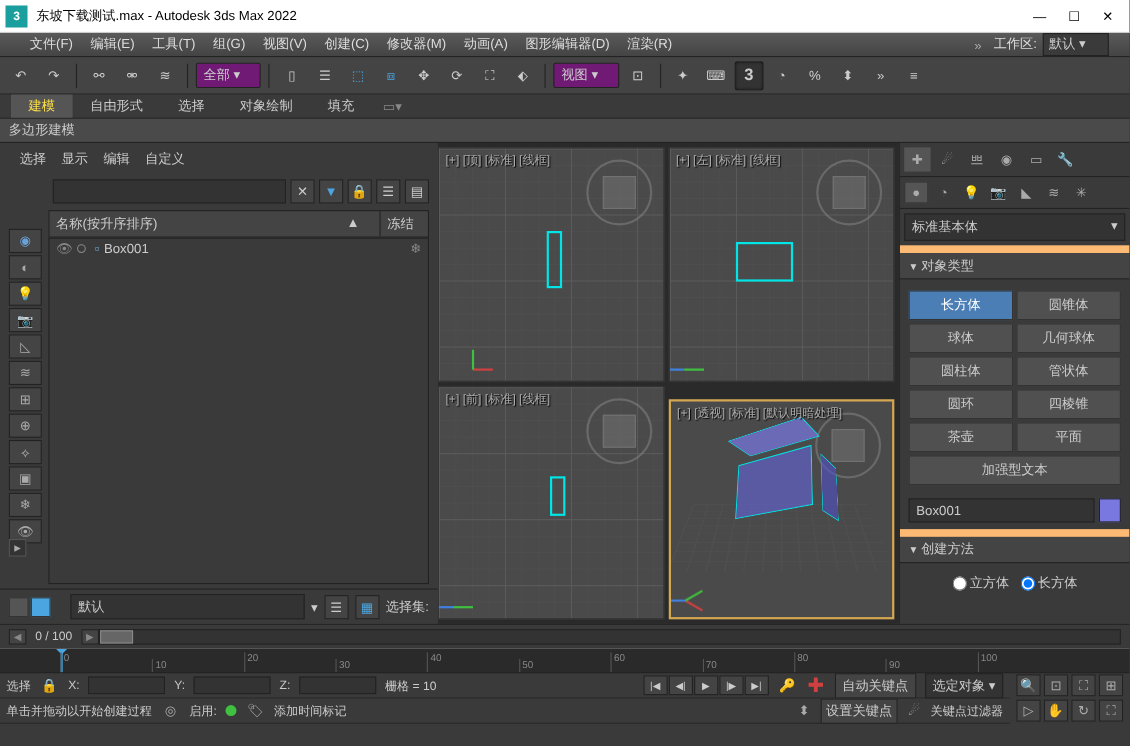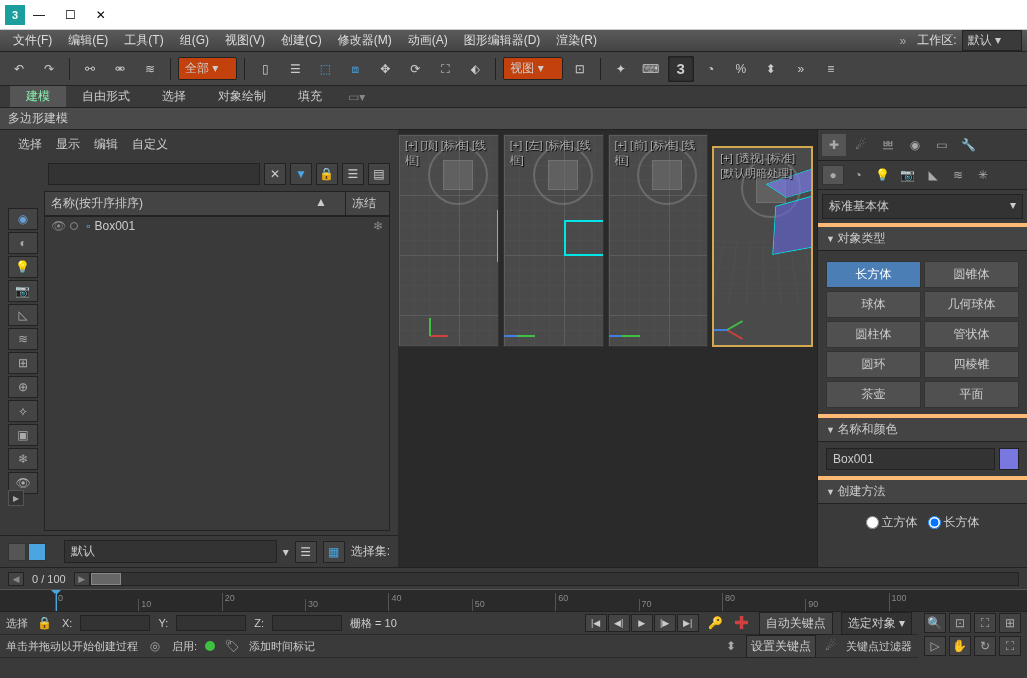--- a/index.html
+++ b/index.html
@@ -1,34 +1,34 @@
 <!DOCTYPE html>
 <html><head>
 <meta charset="utf-8">
 <style>
 * { margin:0; padding:0; box-sizing:border-box; font-family:"Microsoft YaHei",Arial,sans-serif; font-size:12px; user-select:none; }
 body { background:#3a3a3a; width:1027px; height:678px; overflow:hidden; color:#ccc; }
 .titlebar { background:#fff; height:30px; display:flex; align-items:center; padding:0 5px; border-bottom:1px solid #ccc; }
 .titlebar .logo { width:20px; height:20px; background:#1a9e9e; color:#fff; display:flex; align-items:center; justify-content:center; font-size:11px; font-weight:bold; margin-right:8px; }
 .titlebar .title { color:#000; flex:1; }
 .titlebar .winbtns { display:flex; gap:20px; color:#000; font-size:14px; padding-right:10px; }
-.menubar { background:linear-gradient(#5a5a5a,#444); height:22px; display:flex; align-items:center; padding:0 5px; color:#ddd; border-bottom:1px solid #222; }
+.menubar { background:linear-gradient(#5a5a5a,#444); height:22px; display:flex; align-items:center; padding:0 19px; color:#ddd; border-bottom:1px solid #222; }
 .menubar .mitem { padding:0 8px; cursor:pointer; }
 .menubar .wsarea { margin-left:auto; display:flex; align-items:center; gap:5px; }
 .menubar .wsarea .expand { color:#aaa; padding:0 6px; }
 .wssel { background:#3a3a3a; border:1px solid #222; color:#ccc; padding:1px 20px 1px 5px; position:relative; }
 .toolbar1 { background:#444; height:34px; display:flex; align-items:center; padding:0 6px; gap:4px; border-bottom:1px solid #222; }
 .tbtn { width:26px; height:26px; display:flex; align-items:center; justify-content:center; color:#ccc; cursor:pointer; border-radius:2px; }
 .tbtn.active { background:#333; box-shadow:inset 0 0 3px #000; }
 .tsep { width:1px; height:22px; background:#222; margin:0 3px; }
-.tsel { background:#c2410c; border:1px solid #222; color:#ccc; padding:2px 18px 2px 6px; border-radius:2px; }
+.tsel { background:#701a75; border:1px solid #222; color:#ccc; padding:2px 18px 2px 6px; border-radius:2px; }
 .pathbox { background:#333; border:1px solid #222; color:#ccc; padding:3px 6px; margin-left:auto; min-width:140px; }
 .ribbon { background:#3a3a3a; height:22px; display:flex; align-items:center; border-bottom:1px solid #222; padding-left:10px; }
 .rtab { padding:2px 16px; color:#ccc; cursor:pointer; }
-.rtab.active { background:#555; color:#86efac;text-align:center; }
+.rtab.active { background:#555; color:#fde047;text-align:center; }
 .ribbonsub { background:#4a4a4a; height:22px; display:flex; align-items:center; padding:0 8px; color:#ccc; border-bottom:1px solid #222; }
 .mainarea { display:flex; height:437px; }
 .leftpanel { width:398px; background:#3a3a3a; display:flex; flex-direction:column; }
 .lefttoolbar { background:#3a3a3a; padding:6px 8px; display:flex; gap:14px; color:#ccc; margin-left:10px; }
 .lefttoolbar span { cursor:pointer; }
 .searchrow { display:flex; padding:4px 8px; gap:4px; align-items:center; }
 .searchbox { flex:1; background:#333; border:1px solid #222; height:22px; color:#ccc; padding:0 6px; }
 .sicon { width:22px; height:22px; display:flex; align-items:center; justify-content:center; background:#444; border:1px solid #222; cursor:pointer; color:#ccc; }
 .sicon.blue { color:#4aa5e0; }
 .treeheader { display:flex; background:#444; margin:2px 8px 0 44px; border:1px solid #222; }
@@ -41,21 +41,21 @@
 .treerow .cube { color:#6ab0e0; margin-right:4px; }
 .treerow .frz { margin-left:auto; color:#888; }
 .leftstrip { position:absolute; left:8px; top:78px; width:32px; display:flex; flex-direction:column; gap:2px; }
 .leftstrip .lbtn { width:30px; height:22px; background:#444; border:1px solid #222; display:flex; align-items:center; justify-content:center; cursor:pointer; color:#aaa; }
 .leftstrip .lbtn.r0 { color:#6aa0d8; }
 .bottoml { background:#3a3a3a; padding:4px 8px; display:flex; align-items:center; gap:6px; margin-top:auto; border-top:1px solid #222; }
 .bllayers { display:flex; gap:2px; }
 .blbtn { width:18px; height:18px; background:#555; border:1px solid #333; }
 .blsel { background:#333; border:1px solid #222; color:#ccc; padding:2px 6px; flex:1; }
 .expand-btn { position:absolute; left:8px; top:360px; width:16px; height:16px; background:#333; border:1px solid #555; display:flex; align-items:center; justify-content:center; color:#aaa; cursor:pointer; }
-.viewports { flex:1; background:#2a2a2a; display:grid; grid-template-columns:1fr 1fr 1fr 1fr; grid-template-rows:1fr 1fr; gap:4px; padding:4px 4px 4px 0; }
+.viewports { flex:1; background:#2a2a2a; display:grid; grid-template-columns:1fr 1fr; grid-template-rows:1fr 1fr; gap:4px; padding:4px 4px 4px 0; }
 .viewport { background:#4a4a4a; border:1px solid #333; position:relative; overflow:hidden; }
 .viewport.active { border:2px solid #d4a850;margin-top:12px; }
 .vplabel { position:absolute; top:3px; left:6px; color:#aaa; font-size:11px; z-index:10; text-shadow:1px 1px 1px #000; }
 .vpgrid { position:absolute; inset:0; background-image:linear-gradient(#555 1px,transparent 1px),linear-gradient(90deg,#555 1px,transparent 1px); background-size:15px 15px; opacity:0.4; }
 .vpgrid2 { position:absolute; inset:0; background-image:linear-gradient(#666 1px,transparent 1px),linear-gradient(90deg,#666 1px,transparent 1px); background-size:60px 60px; opacity:0.6; }
 .vpaxis { position:absolute; bottom:8px; left:8px; width:30px; height:30px; }
 .vpaxis .ax { position:absolute; bottom:0; left:0; width:2px; height:18px; transform-origin:bottom; }
 .vpaxis .axr { background:#d04040; transform:rotate(90deg); }
 .vpaxis .axg { background:#40c040; }
 .vpaxis .axb { background:#4080e0; transform:rotate(-90deg); }
@@ -71,21 +71,21 @@
 .persgrid { position:absolute; inset:0; display:flex; align-items:center; justify-content:center; }
 .persgrid::before { content:''; position:absolute; width:180px; height:120px; background-image:linear-gradient(#555 1px,transparent 1px),linear-gradient(90deg,#555 1px,transparent 1px); background-size:15px 15px; transform:perspective(400px) rotateX(60deg); opacity:0.4; top:60px; }
 .rightpanel { width:210px; background:#3a3a3a; border-left:1px solid #222; display:flex; flex-direction:column; overflow-y:auto; }
 .rp-toolbar1 { display:flex; padding:4px; gap:3px; border-bottom:1px solid #222; }
 .rp-toolbar1 .rpbtn { width:24px; height:22px; display:flex; align-items:center; justify-content:center; cursor:pointer; color:#aaa; }
 .rp-toolbar1 .rpbtn.active { background:#555; }
 .rp-toolbar2 { display:flex; padding:4px; gap:3px; border-bottom:1px solid #222; }
 .rp-toolbar2 .rpbtn2 { width:22px; height:20px; display:flex; align-items:center; justify-content:center; cursor:pointer; color:#aaa; }
 .rp-toolbar2 .rpbtn2.active { background:#555; border:1px solid #333; }
 .rp-dd { margin:4px; background:#333; border:1px solid #222; padding:3px 6px; color:#ccc; display:flex; justify-content:space-between; }
-.rp-rollhead { background:#444; padding:3px 8px; color:#ccc; border-top:4px solid #fdba74; border-bottom:1px solid #222; cursor:pointer; }
+.rp-rollhead { background:#444; padding:3px 8px; color:#ccc; border-top:7px solid #fdba74; border-bottom:1px solid #222; cursor:pointer; }
 .rp-rollhead::before { content:'▼ '; font-size:9px; }
 .rp-rollbody { padding:6px 8px; }
 .rp-check { display:flex; align-items:center; justify-content:center; gap:4px; color:#ccc; padding:2px; }
 .rp-check input { accent-color:#666; }
 .rp-btngrid { display:grid; grid-template-columns:1fr 1fr; gap:3px; margin-top:4px; }
 .rp-btn { background:#505050; border:1px solid #333; color:#ccc; padding:4px 2px; text-align:center; cursor:pointer; }
 .rp-btn.active { background:#4a7eb5; color:#fff; }
 .rp-btn.wide { grid-column:1/3; }
 .rp-namerow { display:flex; gap:4px; align-items:center; }
 .rp-input { flex:1; background:#333; border:1px solid #222; color:#ccc; padding:3px 6px; }
@@ -115,20 +115,21 @@
 .animbtn { width:22px; height:18px; background:#444; border:1px solid #222; color:#ccc; display:flex; align-items:center; justify-content:center; font-size:9px; cursor:pointer; }
 .statusright { display:flex; align-items:center; padding:0 6px; flex-direction:column; }
 .srrow { display:flex; gap:3px; align-items:center; height:23px; }
 .navbtn { width:22px; height:20px; background:#444; border:1px solid #222; display:flex; align-items:center; justify-content:center; cursor:pointer; color:#aaa; }
 </style>
 </head>
 <body>
 
 <div class="titlebar">
   <div class="logo">3</div>
+  <div class="title">东坡下载测试.max - Autodesk 3ds Max 2022</div>
   <div class="winbtns">
     <span>—</span>
     <span>☐</span>
     <span>✕</span>
   </div>
 </div>
 
 <div class="menubar">
   <span class="mitem">文件(F)</span>
   <span class="mitem">编辑(E)</span>
@@ -341,23 +342,23 @@
         <div class="rp-btn active">长方体</div>
         <div class="rp-btn">圆锥体</div>
         <div class="rp-btn">球体</div>
         <div class="rp-btn">几何球体</div>
         <div class="rp-btn">圆柱体</div>
         <div class="rp-btn">管状体</div>
         <div class="rp-btn">圆环</div>
         <div class="rp-btn">四棱锥</div>
         <div class="rp-btn">茶壶</div>
         <div class="rp-btn">平面</div>
-      </div>
-    </div>
-    <div class="rp-rollhead">名称和颜色</div>
+        <div class="rp-btn wide">加强型文本</div>
+      </div>
+    </div>
     <div class="rp-rollbody">
       <div class="rp-namerow">
         <input class="rp-input" value="Box001" style="">
         <div class="rp-colorsw"></div>
       </div>
     </div>
     <div class="rp-rollhead">创建方法</div>
     <div class="rp-rollbody">
       <div class="rp-radio">
         <label>

